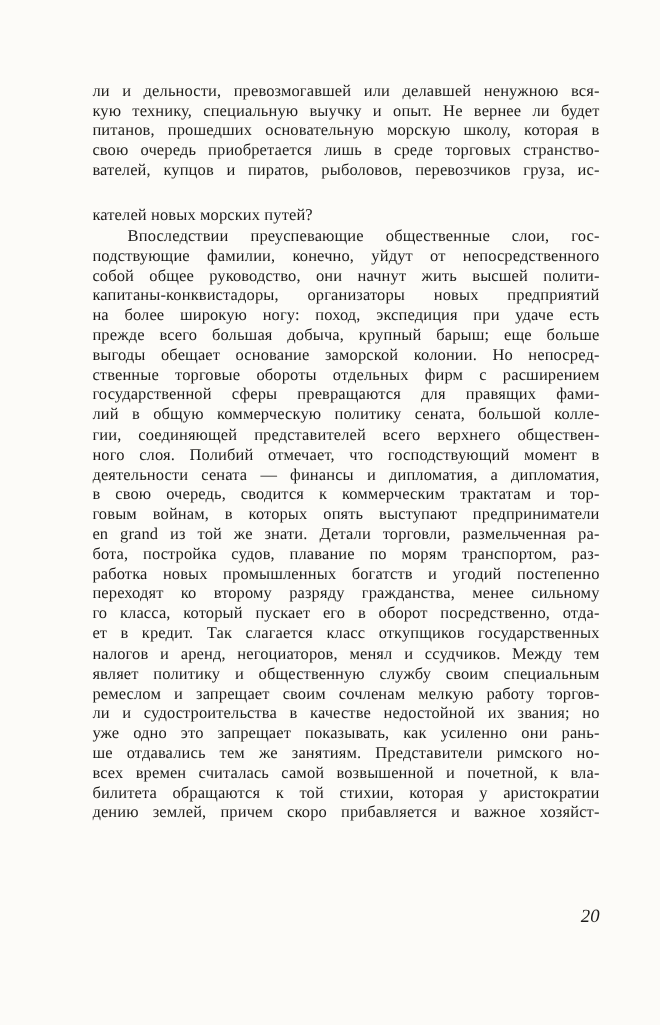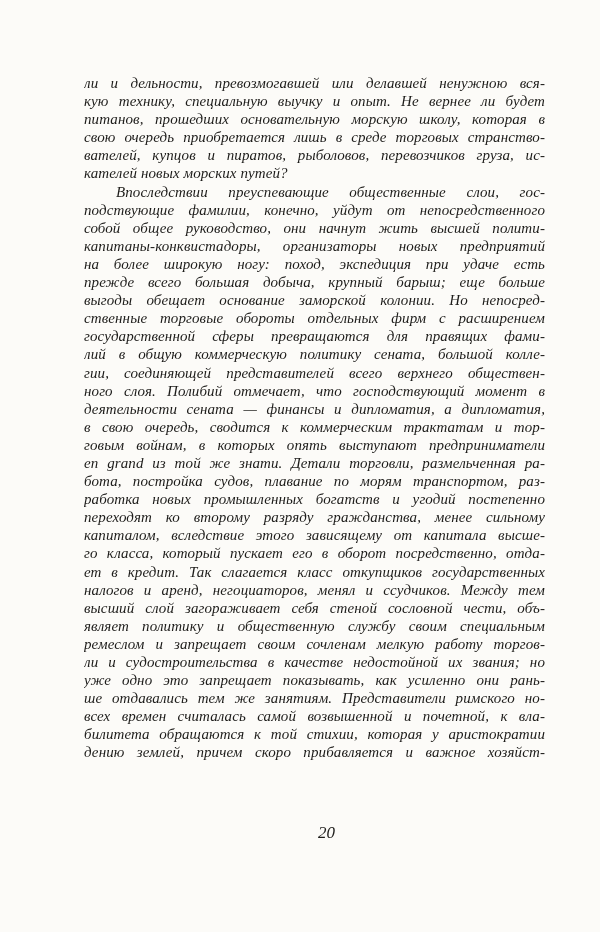--- a/index.html
+++ b/index.html
@@ -25,34 +25,34 @@
     font-size: 15px;
     line-height: 18.1px;
     letter-spacing: 0.1px;
   }
   .ln {
     text-align: justify;
     text-align-last: justify;
     overflow: hidden;
     white-space: normal;
     height: 18.1px;
-    font-style: italic;
   }
   .ln-end {
     text-align-last: left;
+    margin-top: 23px;
   }
   .ln-indent {
     text-indent: 32px;
   }
   .page-number {
     position: absolute;
-    left: 96px;
+    left: 84px;
     top: 823px;
     width: 461px;
-    text-align: center;
+    text-align: right;
     font-style: italic;
     font-size: 17px;
   }
 </style>
 </head>
 <body style="background: rgb(252, 251, 248); color: rgb(29, 28, 26);">
 
 <div class="page">
   <div class="text-block">
     <div>
@@ -76,25 +76,23 @@
       <div class="ln">лий в общую коммерческую политику сената, большой колле-</div>
       <div class="ln">гии, соединяющей представителей всего верхнего обществен-</div>
       <div class="ln">ного слоя. Полибий отмечает, что господствующий момент в</div>
       <div class="ln">деятельности сената — финансы и дипломатия, а дипломатия,</div>
       <div class="ln">в свою очередь, сводится к коммерческим трактатам и тор-</div>
       <div class="ln">говым войнам, в которых опять выступают предприниматели</div>
       <div class="ln">en grand из той же знати. Детали торговли, размельченная ра-</div>
       <div class="ln">бота, постройка судов, плавание по морям транспортом, раз-</div>
       <div class="ln">работка новых промышленных богатств и угодий постепенно</div>
       <div class="ln">переходят ко второму разряду гражданства, менее сильному</div>
-      <div class="ln">капиталом, вследствие этого зависящему от капитала высше-</div>
       <div class="ln">го класса, который пускает его в оборот посредственно, отда-</div>
       <div class="ln">ет в кредит. Так слагается класс откупщиков государственных</div>
       <div class="ln">налогов и аренд, негоциаторов, менял и ссудчиков. Между тем</div>
-      <div class="ln">высший слой загораживает себя стеной сословной чести, объ-</div>
       <div class="ln">являет политику и общественную службу своим специальным</div>
       <div class="ln">ремеслом и запрещает своим сочленам мелкую работу торгов-</div>
       <div class="ln">ли и судостроительства в качестве недостойной их звания; но</div>
       <div class="ln">уже одно это запрещает показывать, как усиленно они рань-</div>
       <div class="ln">ше отдавались тем же занятиям. Представители римского но-</div>
       <div class="ln">всех времен считалась самой возвышенной и почетной, к вла-</div>
       <div class="ln">билитета обращаются к той стихии, которая у аристократии</div>
       <div class="ln">дению землей, причем скоро прибавляется и важное хозяйст-</div>
     </div>
   </div>

